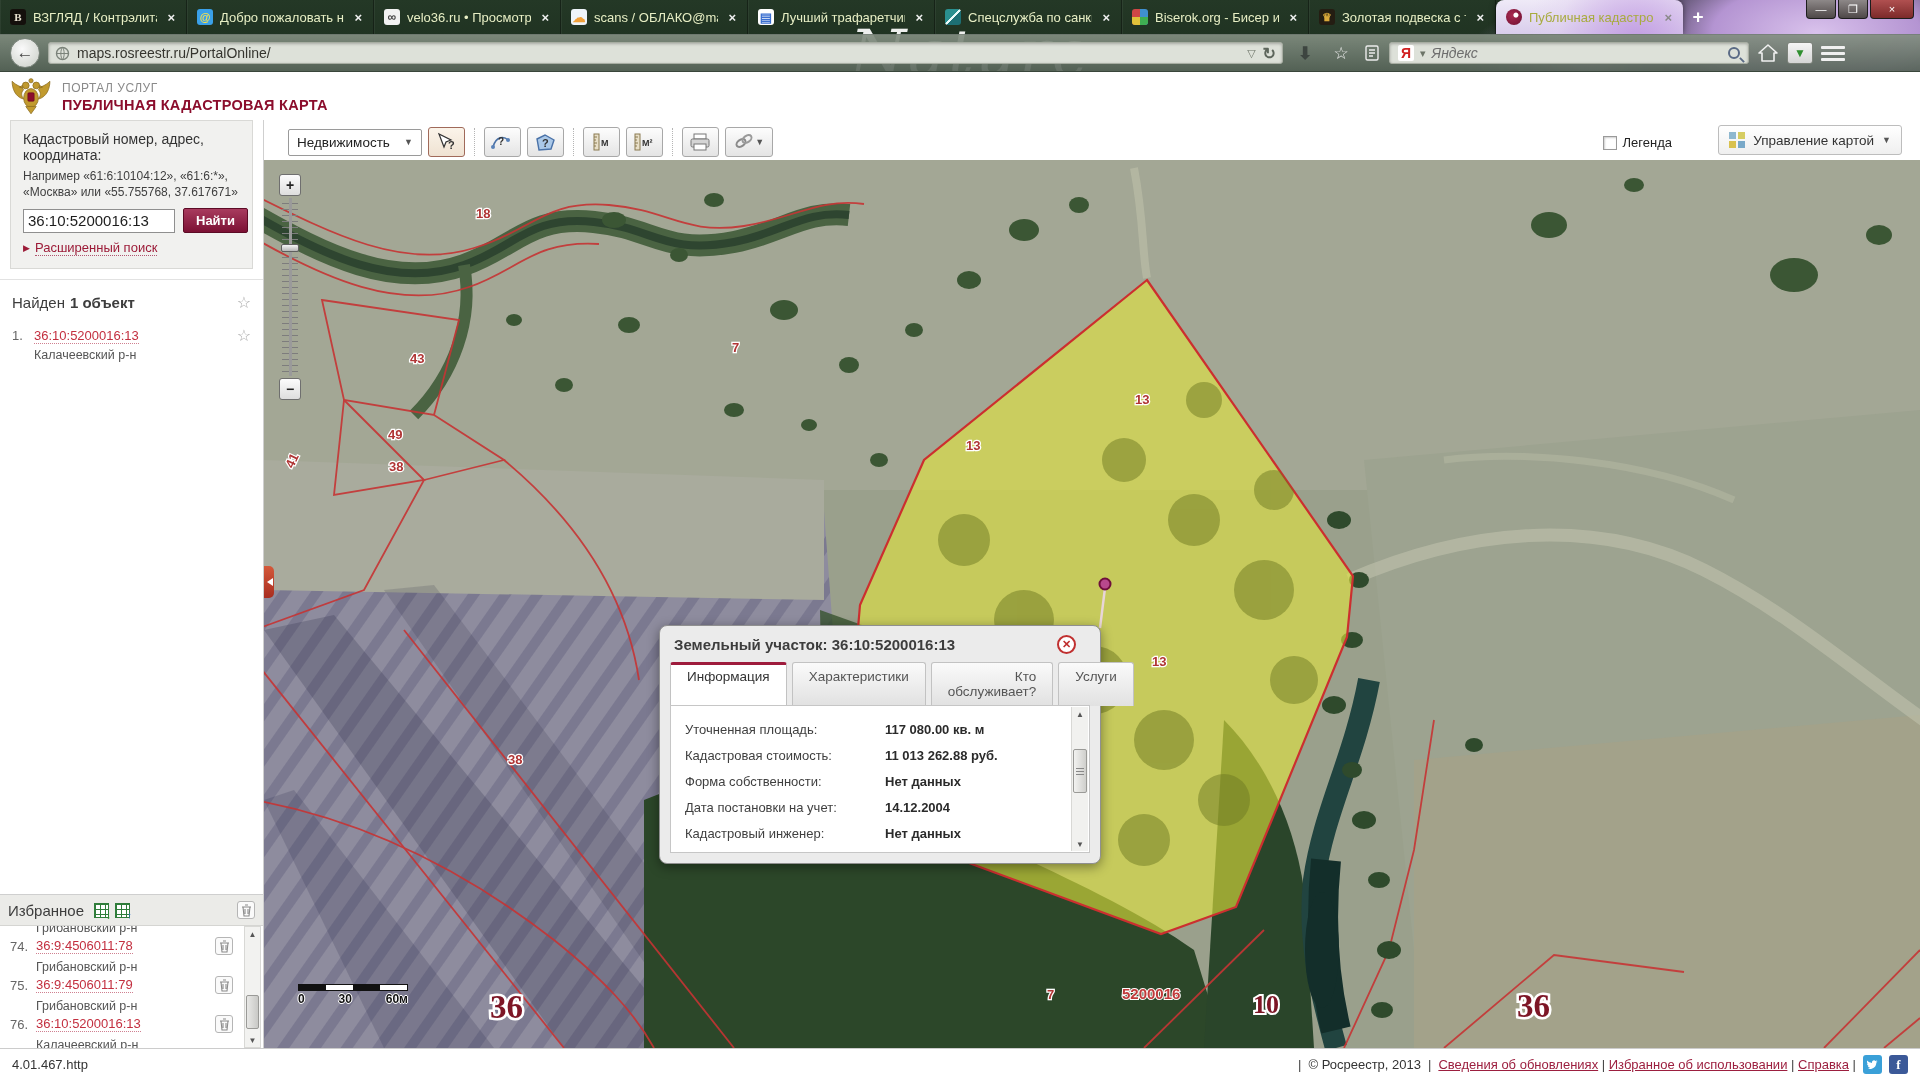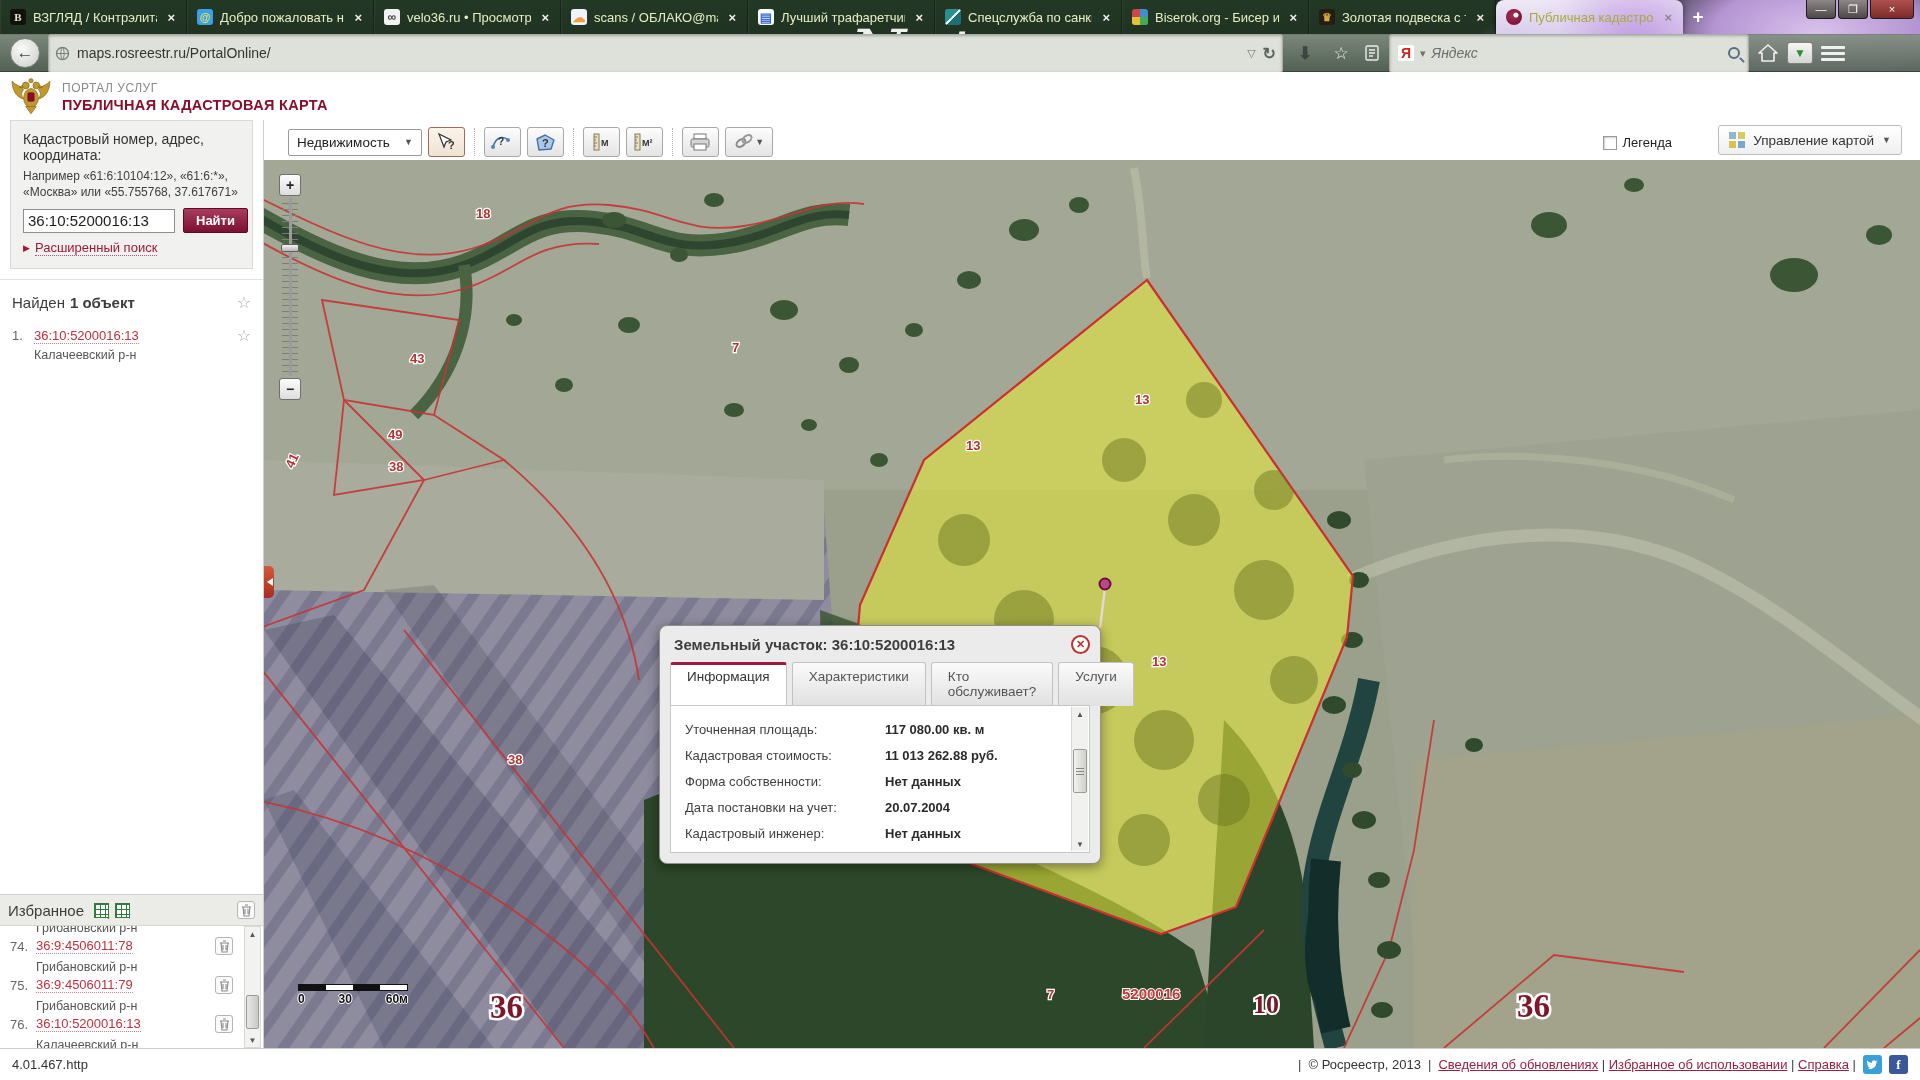--- a/index.html
+++ b/index.html
@@ -41,21 +41,21 @@
   #win-controls { position:absolute; right:6px; top:0; display:flex; gap:2px; z-index:3; }
   .winbtn { min-width:30px; height:19px; display:flex; align-items:center; justify-content:center; color:#fff; font-size:11px;
     background:linear-gradient(#8d8888,#4e4848); border:1px solid #1d1d1d; border-top:none; border-radius:0 0 4px 4px; }
   .winbtn.close { min-width:44px; background:linear-gradient(#b05050,#7c2a2a); }
 
   #navbar { position:absolute; left:0; top:34px; width:1920px; height:38px; display:flex; align-items:center; gap:8px;
     padding:0 10px; z-index:2; background:linear-gradient(rgba(130,142,128,.92),rgba(88,101,90,.92));
     border-top:1px solid rgba(255,255,255,.15); border-bottom:1px solid #39463b; }
   #back-btn { width:30px; height:30px; border-radius:50%; background:radial-gradient(circle at 40% 35%,#fafafa,#c9cdc6);
     border:1px solid #79837a; display:flex; align-items:center; justify-content:center; font-size:17px; font-weight:bold; color:#4a4a4a; }
-  .bar-field { height:39px; background:#dde1d9; border:1px solid #a7ada2; border-radius:3px; display:flex; align-items:center;
+  .bar-field { height:22px; background:#dde1d9; border:1px solid #a7ada2; border-radius:3px; display:flex; align-items:center;
     box-shadow:inset 0 1px 3px rgba(0,0,0,.25); }
   #urlbox { width:1235px; padding:0 6px; gap:7px; }
   #url-text { flex:1; font-size:14px; color:#35352f; }
   .mini { font-size:11px; color:#6c7468; }
   #reload-icon { font-size:16px; color:#5d665c; font-weight:bold; }
   .navicon { font-size:17px; color:#ececec; width:28px; text-align:center; }
   #searchbox { width:360px; padding:0 8px; gap:6px; }
   #ya-icon { color:#d02020; font-weight:bold; font-size:14px; background:#fff; border-radius:2px; padding:0 3px; }
   #search-placeholder { flex:1; font-style:italic; font-size:14px; color:#6d6d6d; }
   #magnifier { width:12px; height:12px; border:2px solid #5a6a85; border-radius:50%; position:relative; }
@@ -153,25 +153,25 @@
   #scalebar-labels { display:flex; justify-content:space-between; font:700 12px "Liberation Sans",sans-serif; color:#111;
     text-shadow:-1px 0 #fff,1px 0 #fff,0 -1px #fff,0 1px #fff; margin-top:1px; }
 
   #collapse-handle { position:absolute; left:0; top:406px; width:10px; height:32px; z-index:4;
     background:linear-gradient(#d4593a,#a82d20); border-radius:0 5px 5px 0; display:flex; align-items:center; justify-content:center; }
   #collapse-handle::before { content:""; border:4px solid transparent; border-right:6px solid #fff; margin-right:3px; }
 
   
   #popup { position:absolute; left:395px; top:465px; width:442px; z-index:6; background:#ebebeb; border:1px solid #8f8f8f;
     border-radius:8px; box-shadow:0 3px 12px rgba(0,0,0,.4); }
-  #popup-titlebar { display:flex; align-items:center; padding:9px 10px 7px 14px; }
+  #popup-titlebar { display:flex; align-items:center; padding:9px 24px 7px 14px; }
   #popup-title { font-size:15px; font-weight:bold; color:#3d3d3d; }
   #popup-close { margin-left:auto; width:19px; height:19px; border-radius:50%; background:#fff; border:2px solid #c03030;
     color:#c03030; font:700 11px "Liberation Sans",sans-serif; display:flex; align-items:center; justify-content:center; }
-  #popup-tabs { display:flex; gap:5px; padding:0 10px; position:relative; top:1px; }
+  #popup-tabs { display:flex; gap:5px; padding:0 10px; position:relative; top:1px;text-align:right; }
   .ptab { padding:6px 16px 7px; font-size:13.5px; color:#555; background:linear-gradient(#fafafa,#e1e1e1);
     border:1px solid #c2c2c2; border-bottom:none; border-radius:3px 3px 0 0; }
   .ptab.active { background:#fff; color:#333; border-top:3px solid #9e1b3c; padding-top:4px; }
   #popup-body { position:relative; margin:0 10px 10px; background:#fff; border:1px solid #c6c6c6; padding:10px 26px 10px 14px; height:148px; }
   .prow { display:flex; font-size:13px; height:26px; align-items:center; }
   .prow .plabel { width:200px; color:#3f3f3f; }
   .prow .pvalue { font-weight:bold; color:#2b2b2b; }
   #popup-scroll { position:absolute; right:1px; top:1px; bottom:1px; width:17px; background:#f1f1ef; border-left:1px solid #d8d8d5; }
   #popup-thumb { position:absolute; left:1px; right:1px; top:42px; height:44px; background:linear-gradient(90deg,#f2f2f0,#cfcfcc);
     border:1px solid #9a9a97; border-radius:2px; display:flex; align-items:center; justify-content:center; }
@@ -633,21 +633,21 @@
             <div class="prow">
               <span class="plabel">Кадастровая стоимость:</span>
               <span class="pvalue">11 013 262.88 руб.</span>
             </div>
             <div class="prow">
               <span class="plabel">Форма собственности:</span>
               <span class="pvalue">Нет данных</span>
             </div>
             <div class="prow">
               <span class="plabel">Дата постановки на учет:</span>
-              <span class="pvalue">20.07.2004</span>
+              <span class="pvalue">14.12.2004</span>
             </div>
             <div class="prow">
               <span class="plabel">Кадастровый инженер:</span>
               <span class="pvalue">Нет данных</span>
             </div>
           </div>
         <div id="popup-scroll">
           <div class="sc-arrow">▲</div>
           <div id="popup-thumb">
               <i></i>

